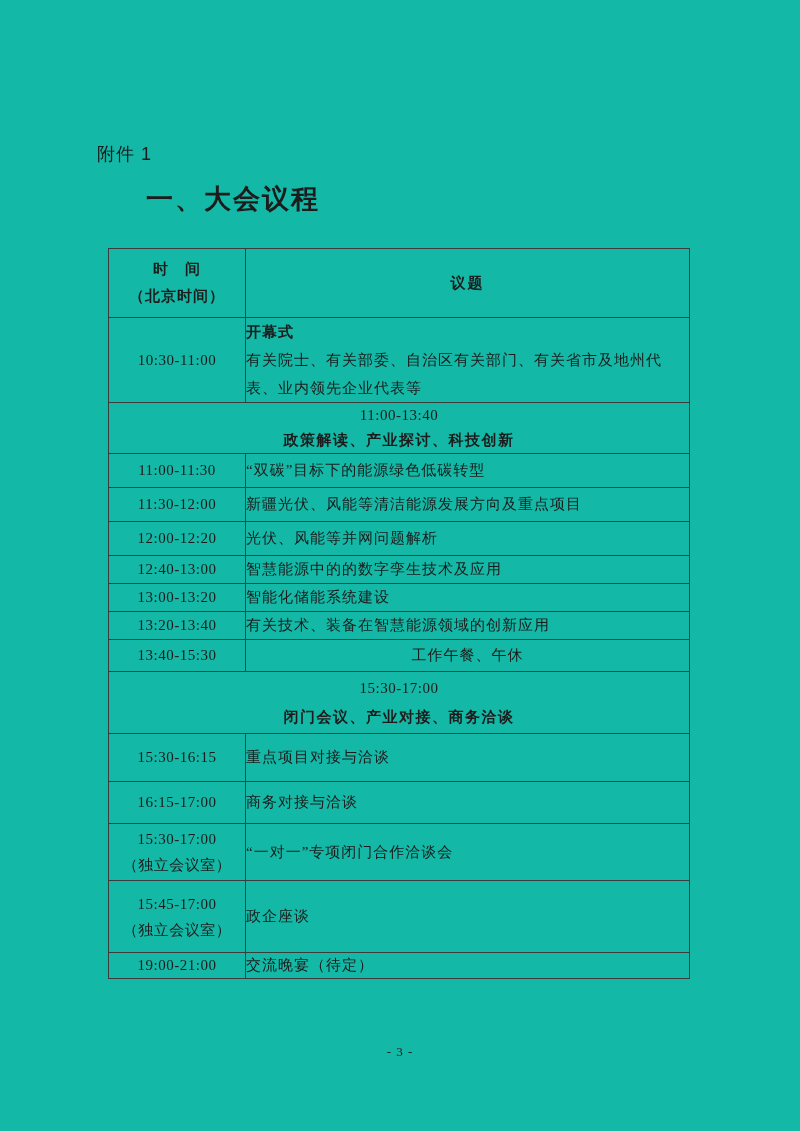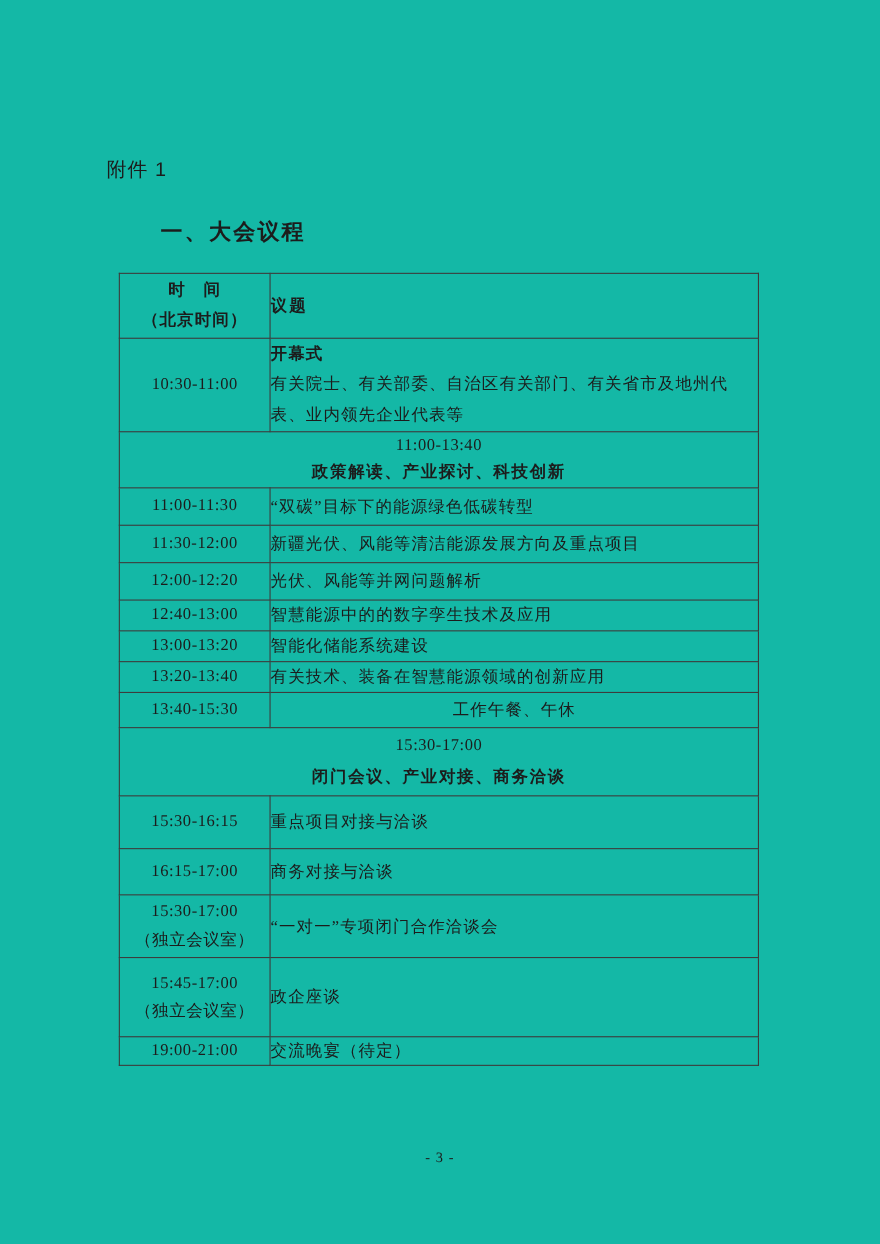--- a/index.html
+++ b/index.html
@@ -10,56 +10,56 @@
     -webkit-font-smoothing:antialiased;
   }
   .page { position:absolute; inset:0; background:#14b8a6; }
 
   .attachment-label {
     position:absolute; left:97px; top:142px;
     font-family:"Liberation Sans","DejaVu Sans",sans-serif;
     font-size:18px; font-weight:500; letter-spacing:1px;
   }
   .section-title {
-    position:absolute; left:146px; top:197px;
+    position:absolute; left:146px; top:181px;
     font-family:"Liberation Sans","DejaVu Sans",sans-serif;
-    font-size:20px; font-weight:700; letter-spacing:2px;
+    font-size:27px; font-weight:700; letter-spacing:2px;
   }
 
   table.agenda {
     position:absolute; left:108px; top:248px;
     width:581px; border-collapse:collapse; table-layout:fixed;
   }
   .agenda col.col-time  { width:137px; }
   .agenda col.col-topic { width:444px; }
   .agenda td, .agenda th {
     border:1px solid #3c3c3c; padding:0;
     font-size:15px; font-weight:normal; vertical-align:middle;
     overflow:hidden;
   }
   .agenda th { font-weight:700; }
   .th-time div { line-height:27px; letter-spacing:1px; }
-  .th-topic  { text-align:left; font-size:16px; letter-spacing:2px; }
+  .th-topic  { text-align:center; font-size:16px; letter-spacing:2px; }
   .th-time   { text-align:center; font-size:16px; }
 
   .time  { text-align:center; letter-spacing:0.5px; }
   .time div { line-height:26px; }
   .topic { text-align:left; padding:2px 8px 2px 12px; letter-spacing:1px; }
   .topic .op-title { font-weight:700; line-height:28px; }
   .topic .op-desc  { line-height:28px; }
   .topic-center { text-align:center; font-weight:700; letter-spacing:1px; }
 
   .section-cell { text-align:center; }
   .section-cell .sec-time  { line-height:25px; letter-spacing:0.5px; }
   .section-cell .sec-title { line-height:25px; font-weight:700; letter-spacing:1.5px; }
   .sec-b .sec-time  { line-height:30px; }
   .sec-b .sec-title { line-height:29px; }
 
   
-  .h-header  { height:59px; }
+  .h-header  { height:69px; }
   .h-opening { height:85px; }
   .h-sec-a   { height:51px; }
   .h-34      { height:34px;padding-left:23px; }
   .h-28      { height:28px; }
   .h-lunch   { height:32px; }
   .h-sec-b   { height:62px; }
   .h-48      { height:48px; }
   .h-42      { height:42px; }
   .h-57      { height:57px; }
   .h-55      { height:72px; }

